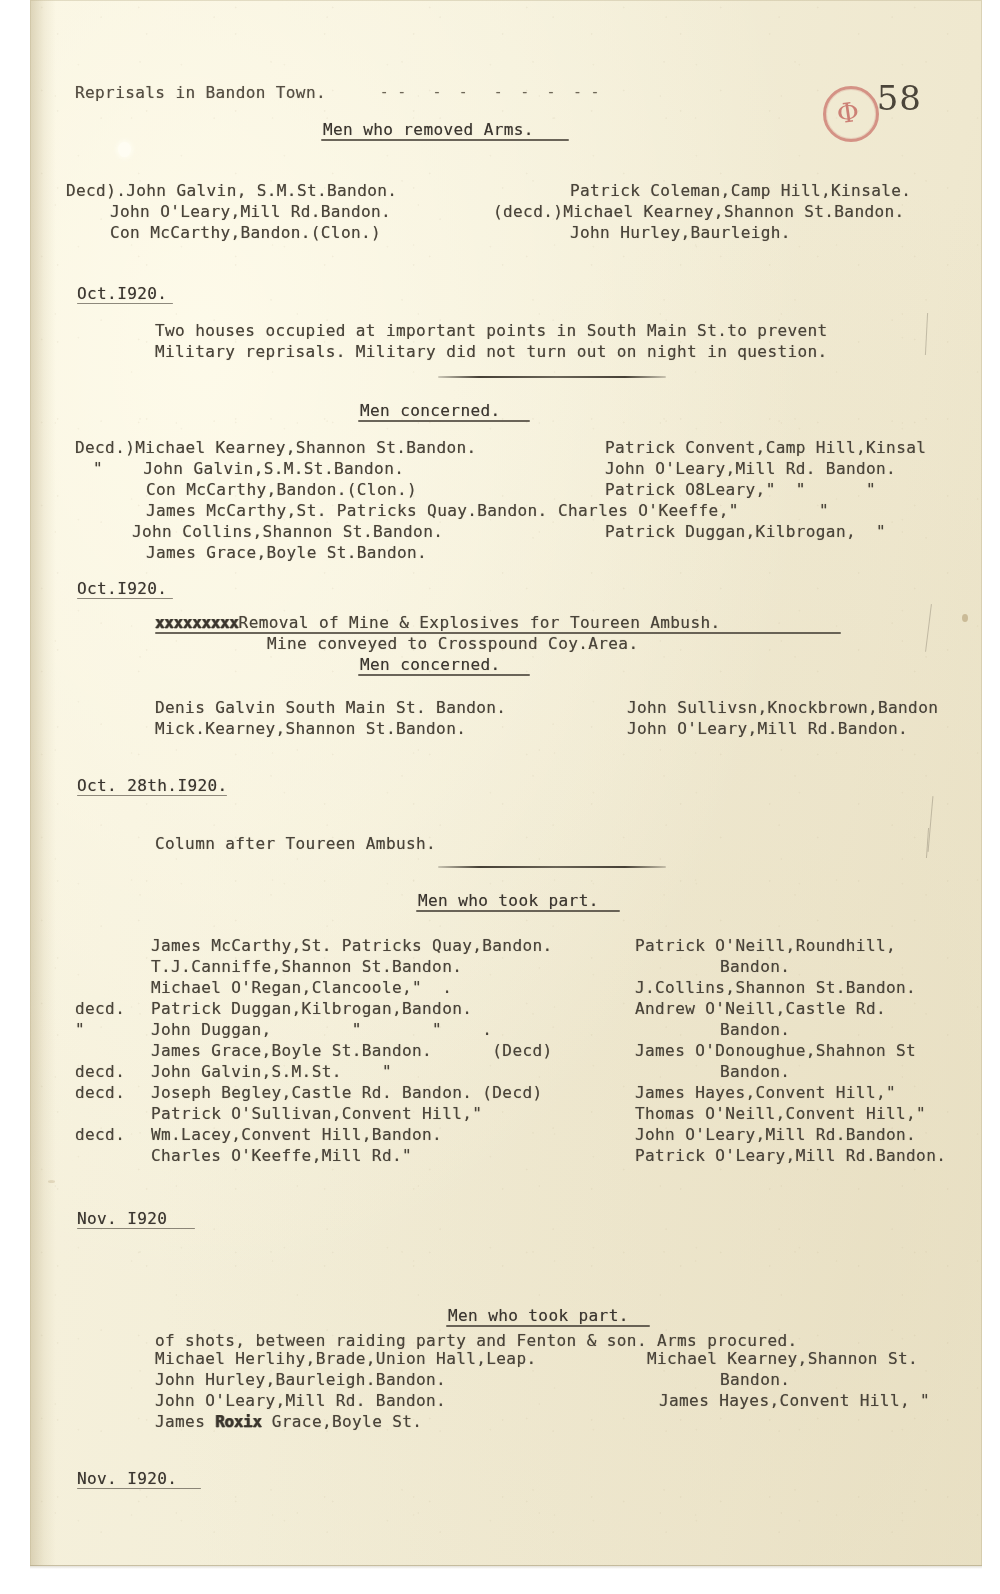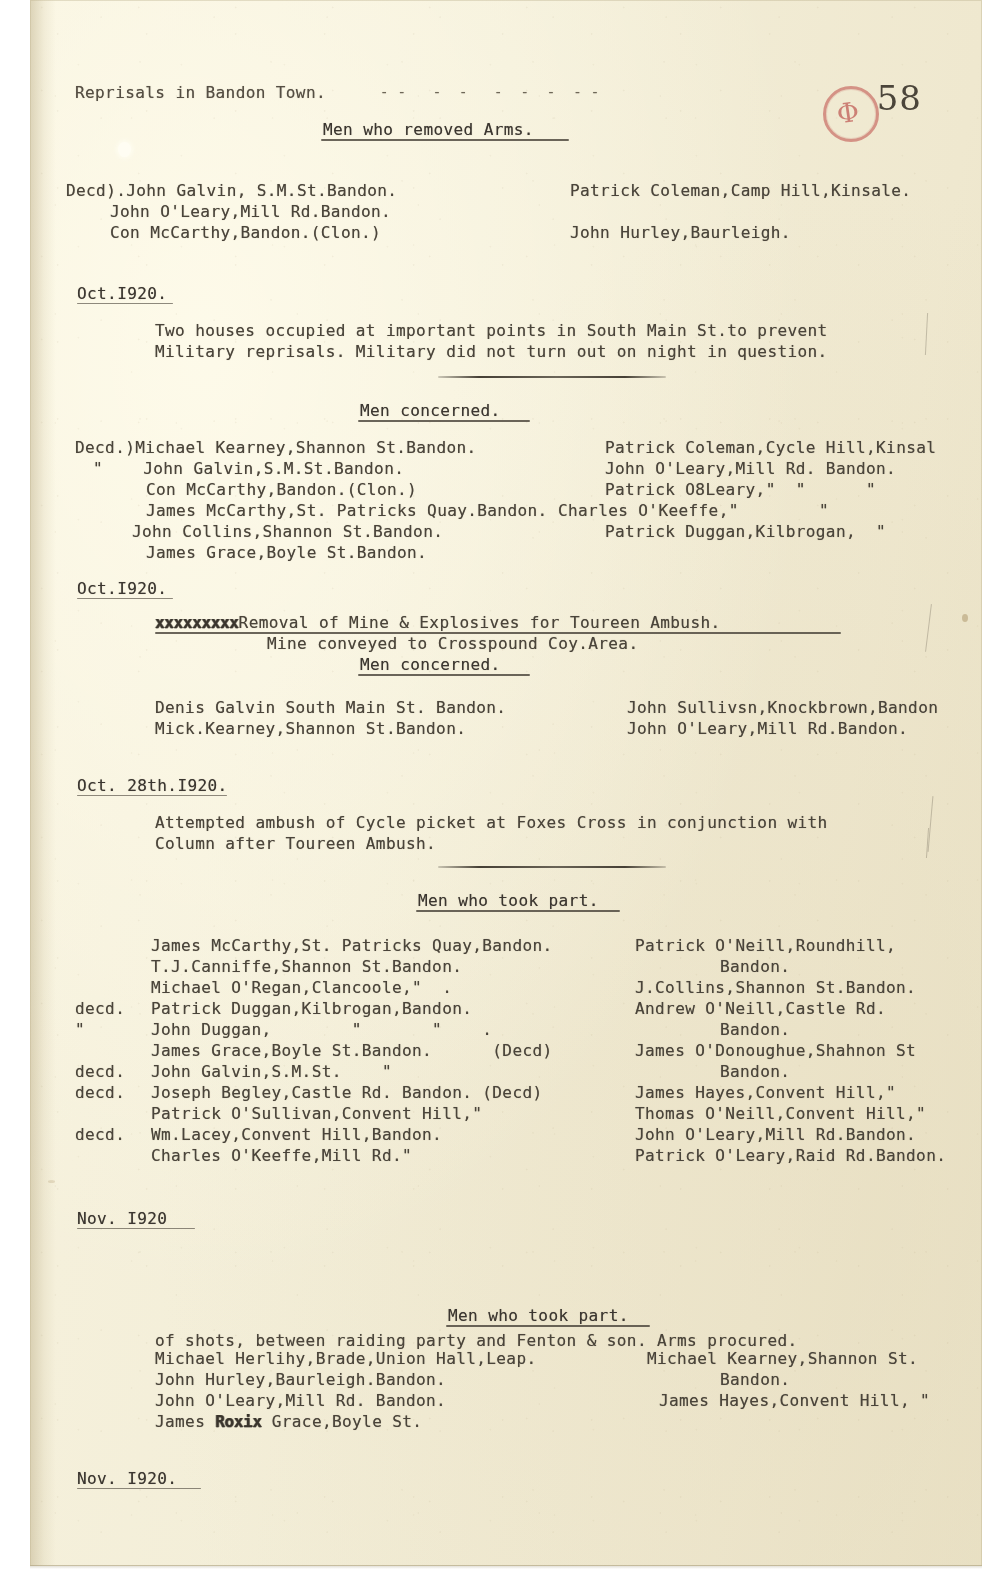--- a/index.html
+++ b/index.html
@@ -120,41 +120,42 @@
     <div class="ln ink-light" style="left:350px;top:82px;font-size:14px;">- -   -  -   -  -  -  - -</div>
 
     <div class="ln ink-dark" style="left:293px;top:119px;">Men who removed Arms.</div>
     <div class="ul" style="left:291px;top:139px;width:248px;"></div>
 
     <div class="ln" style="left:36px;top:180px;">Decd).John Galvin, S.M.St.Bandon.</div>
     <div class="ln" style="left:80px;top:201px;">John O'Leary,Mill Rd.Bandon.</div>
     <div class="ln" style="left:80px;top:222px;">Con McCarthy,Bandon.(Clon.)</div>
 
     <div class="ln" style="left:540px;top:180px;">Patrick Coleman,Camp Hill,Kinsale.</div>
+    <div class="ln" style="left:463px;top:201px;">(decd.)Michael Kearney,Shannon St.Bandon.</div>
     <div class="ln" style="left:540px;top:222px;">John Hurley,Baurleigh.</div>
 
     <div class="ln ink-dark" style="left:47px;top:283px;">Oct.I920.</div>
     <div class="ul soft" style="left:47px;top:303px;width:96px;"></div>
 
     <div class="ln" style="left:125px;top:320px;">Two houses occupied at important points in South Main St.to prevent</div>
     <div class="ln" style="left:125px;top:341px;">Military reprisals. Military did not turn out on night in question.</div>
 
     <div class="rule" style="left:408px;top:376px;width:228px;"></div>
 
     <div class="ln ink-dark" style="left:330px;top:400px;">Men concerned.</div>
     <div class="ul" style="left:328px;top:420px;width:172px;"></div>
 
     <div class="ln" style="left:45px;top:437px;">Decd.)Michael Kearney,Shannon St.Bandon.</div>
     <div class="ln" style="left:63px;top:458px;">"    John Galvin,S.M.St.Bandon.</div>
     <div class="ln" style="left:116px;top:479px;">Con McCarthy,Bandon.(Clon.)</div>
     <div class="ln" style="left:116px;top:500px;">James McCarthy,St. Patricks Quay.Bandon.</div>
     <div class="ln" style="left:102px;top:521px;">John Collins,Shannon St.Bandon.</div>
     <div class="ln" style="left:116px;top:542px;">James Grace,Boyle St.Bandon.</div>
 
-    <div class="ln" style="left:575px;top:437px;">Patrick Coleman,Cycle Hill,Kinsal</div>
+    <div class="ln" style="left:575px;top:437px;">Patrick Convent,Camp Hill,Kinsal</div>
     <div class="ln" style="left:575px;top:458px;">John O'Leary,Mill Rd. Bandon.</div>
     <div class="ln" style="left:575px;top:479px;">Patrick O8Leary,"  "      "</div>
     <div class="ln" style="left:528px;top:500px;">Charles O'Keeffe,"        "</div>
     <div class="ln" style="left:575px;top:521px;">Patrick Duggan,Kilbrogan,  "</div>
 
     <div class="ln ink-dark" style="left:47px;top:578px;">Oct.I920.</div>
     <div class="ul soft" style="left:47px;top:598px;width:96px;"></div>
 
     <div class="ln" style="left:125px;top:612px;"><span class="xout">xxxxxxxxx</span><span>Removal of Mine &amp; Explosives for Toureen Ambush.</span></div>
     <div class="ul" style="left:125px;top:632px;width:686px;"></div>
@@ -165,21 +166,20 @@
     <div class="ul" style="left:328px;top:674px;width:172px;"></div>
 
     <div class="ln" style="left:125px;top:697px;">Denis Galvin South Main St. Bandon.</div>
     <div class="ln" style="left:125px;top:718px;">Mick.Kearney,Shannon St.Bandon.</div>
     <div class="ln" style="left:597px;top:697px;">John Sullivsn,Knockbrown,Bandon</div>
     <div class="ln" style="left:597px;top:718px;">John O'Leary,Mill Rd.Bandon.</div>
 
     <div class="ln ink-dark" style="left:47px;top:775px;">Oct. 28th.I920.</div>
     <div class="ul soft" style="left:47px;top:795px;width:150px;"></div>
 
-    <div class="ln" style="left:125px;top:812px;">Attempted ambush of Cycle picket at Foxes Cross in conjunction with</div>
     <div class="ln" style="left:125px;top:833px;">Column after Toureen Ambush.</div>
 
     <div class="rule" style="left:408px;top:866px;width:228px;"></div>
 
     <div class="ln ink-dark" style="left:388px;top:890px;">Men who took part.</div>
     <div class="ul" style="left:386px;top:910px;width:204px;"></div>
 
     <div class="ln" style="left:45px;top:935px;"><span style="display:inline-block;width:76px;"></span><span>James McCarthy,St. Patricks Quay,Bandon.</span></div>
     <div class="ln" style="left:45px;top:956px;"><span style="display:inline-block;width:76px;"></span><span>T.J.Canniffe,Shannon St.Bandon.</span></div>
     <div class="ln" style="left:45px;top:977px;"><span style="display:inline-block;width:76px;"></span><span>Michael O'Regan,Clancoole,"  .</span></div>
@@ -195,21 +195,21 @@
     <div class="ln" style="left:605px;top:935px;">Patrick O'Neill,Roundhill,</div>
     <div class="ln" style="left:690px;top:956px;">Bandon.</div>
     <div class="ln" style="left:605px;top:977px;">J.Collins,Shannon St.Bandon.</div>
     <div class="ln" style="left:605px;top:998px;">Andrew O'Neill,Castle Rd.</div>
     <div class="ln" style="left:690px;top:1019px;">Bandon.</div>
     <div class="ln" style="left:605px;top:1040px;">James O'Donoughue,Shahnon St</div>
     <div class="ln" style="left:690px;top:1061px;">Bandon.</div>
     <div class="ln" style="left:605px;top:1082px;">James Hayes,Convent Hill,"</div>
     <div class="ln" style="left:605px;top:1103px;">Thomas O'Neill,Convent Hill,"</div>
     <div class="ln" style="left:605px;top:1124px;">John O'Leary,Mill Rd.Bandon.</div>
-    <div class="ln" style="left:605px;top:1145px;">Patrick O'Leary,Raid Rd.Bandon.</div>
+    <div class="ln" style="left:605px;top:1145px;">Patrick O'Leary,Mill Rd.Bandon.</div>
 
     <div class="ln ink-dark" style="left:47px;top:1208px;">Nov. I920</div>
     <div class="ul soft" style="left:47px;top:1228px;width:118px;"></div>
 
     <div class="ln" style="left:125px;top:1330px;">of shots, between raiding party and Fenton &amp; son. Arms procured.</div>
 
     <div class="ln ink-dark" style="left:418px;top:1305px;">Men who took part.</div>
     <div class="ul" style="left:416px;top:1325px;width:204px;"></div>
 
     <div class="ln" style="left:125px;top:1348px;">Michael Herlihy,Brade,Union Hall,Leap.</div>

